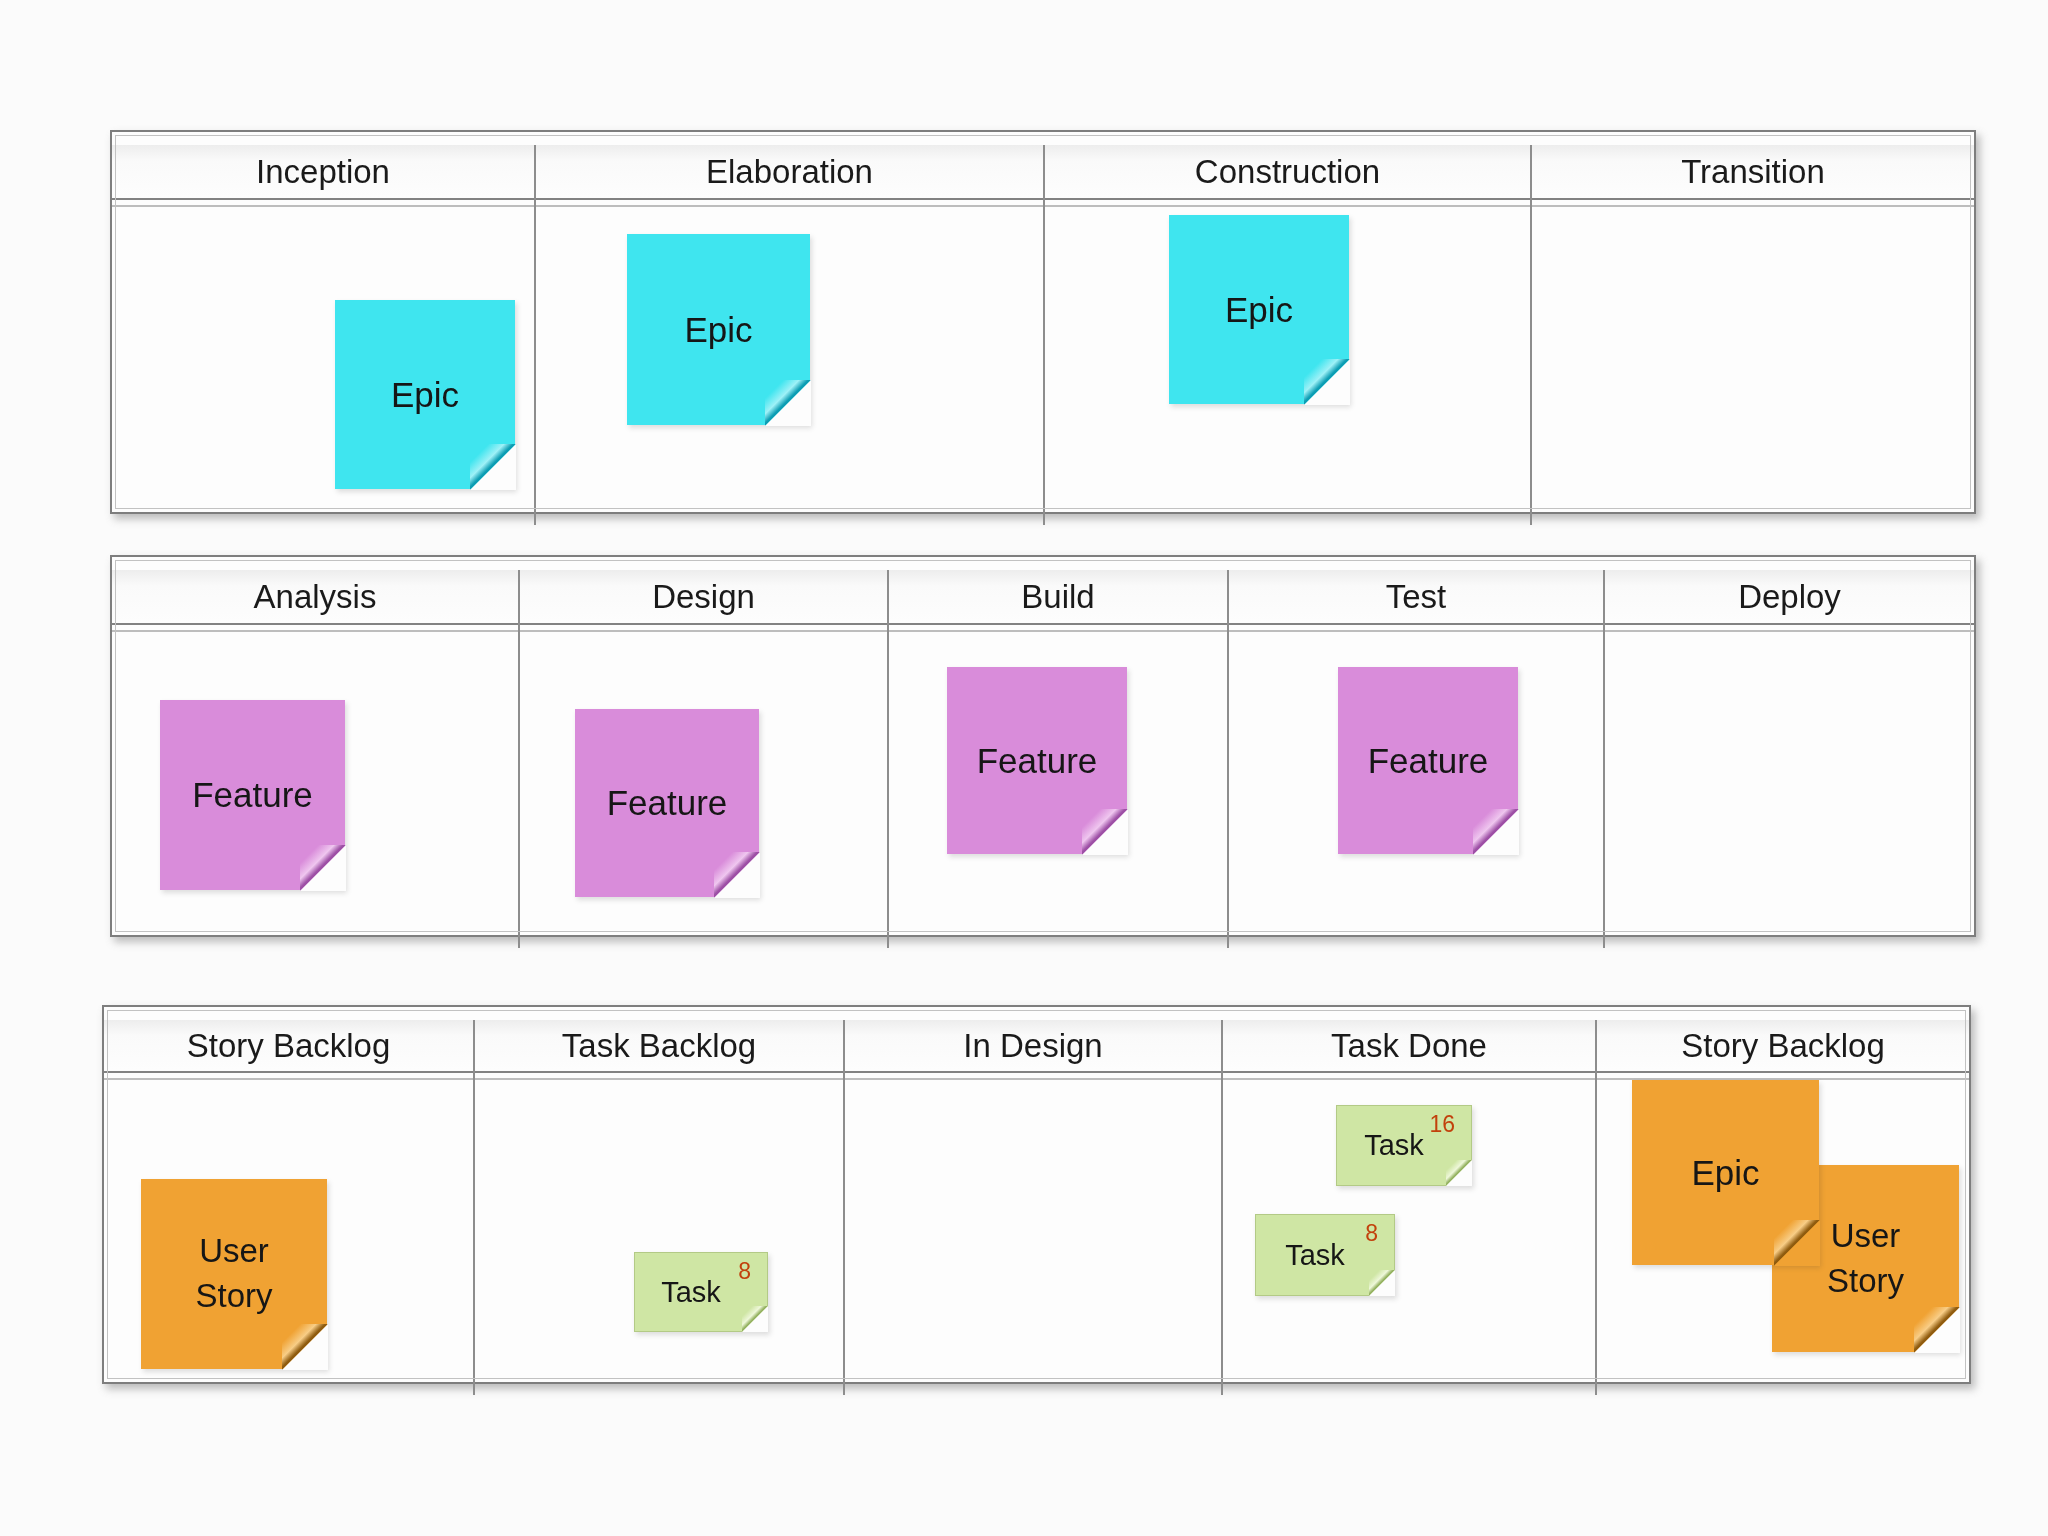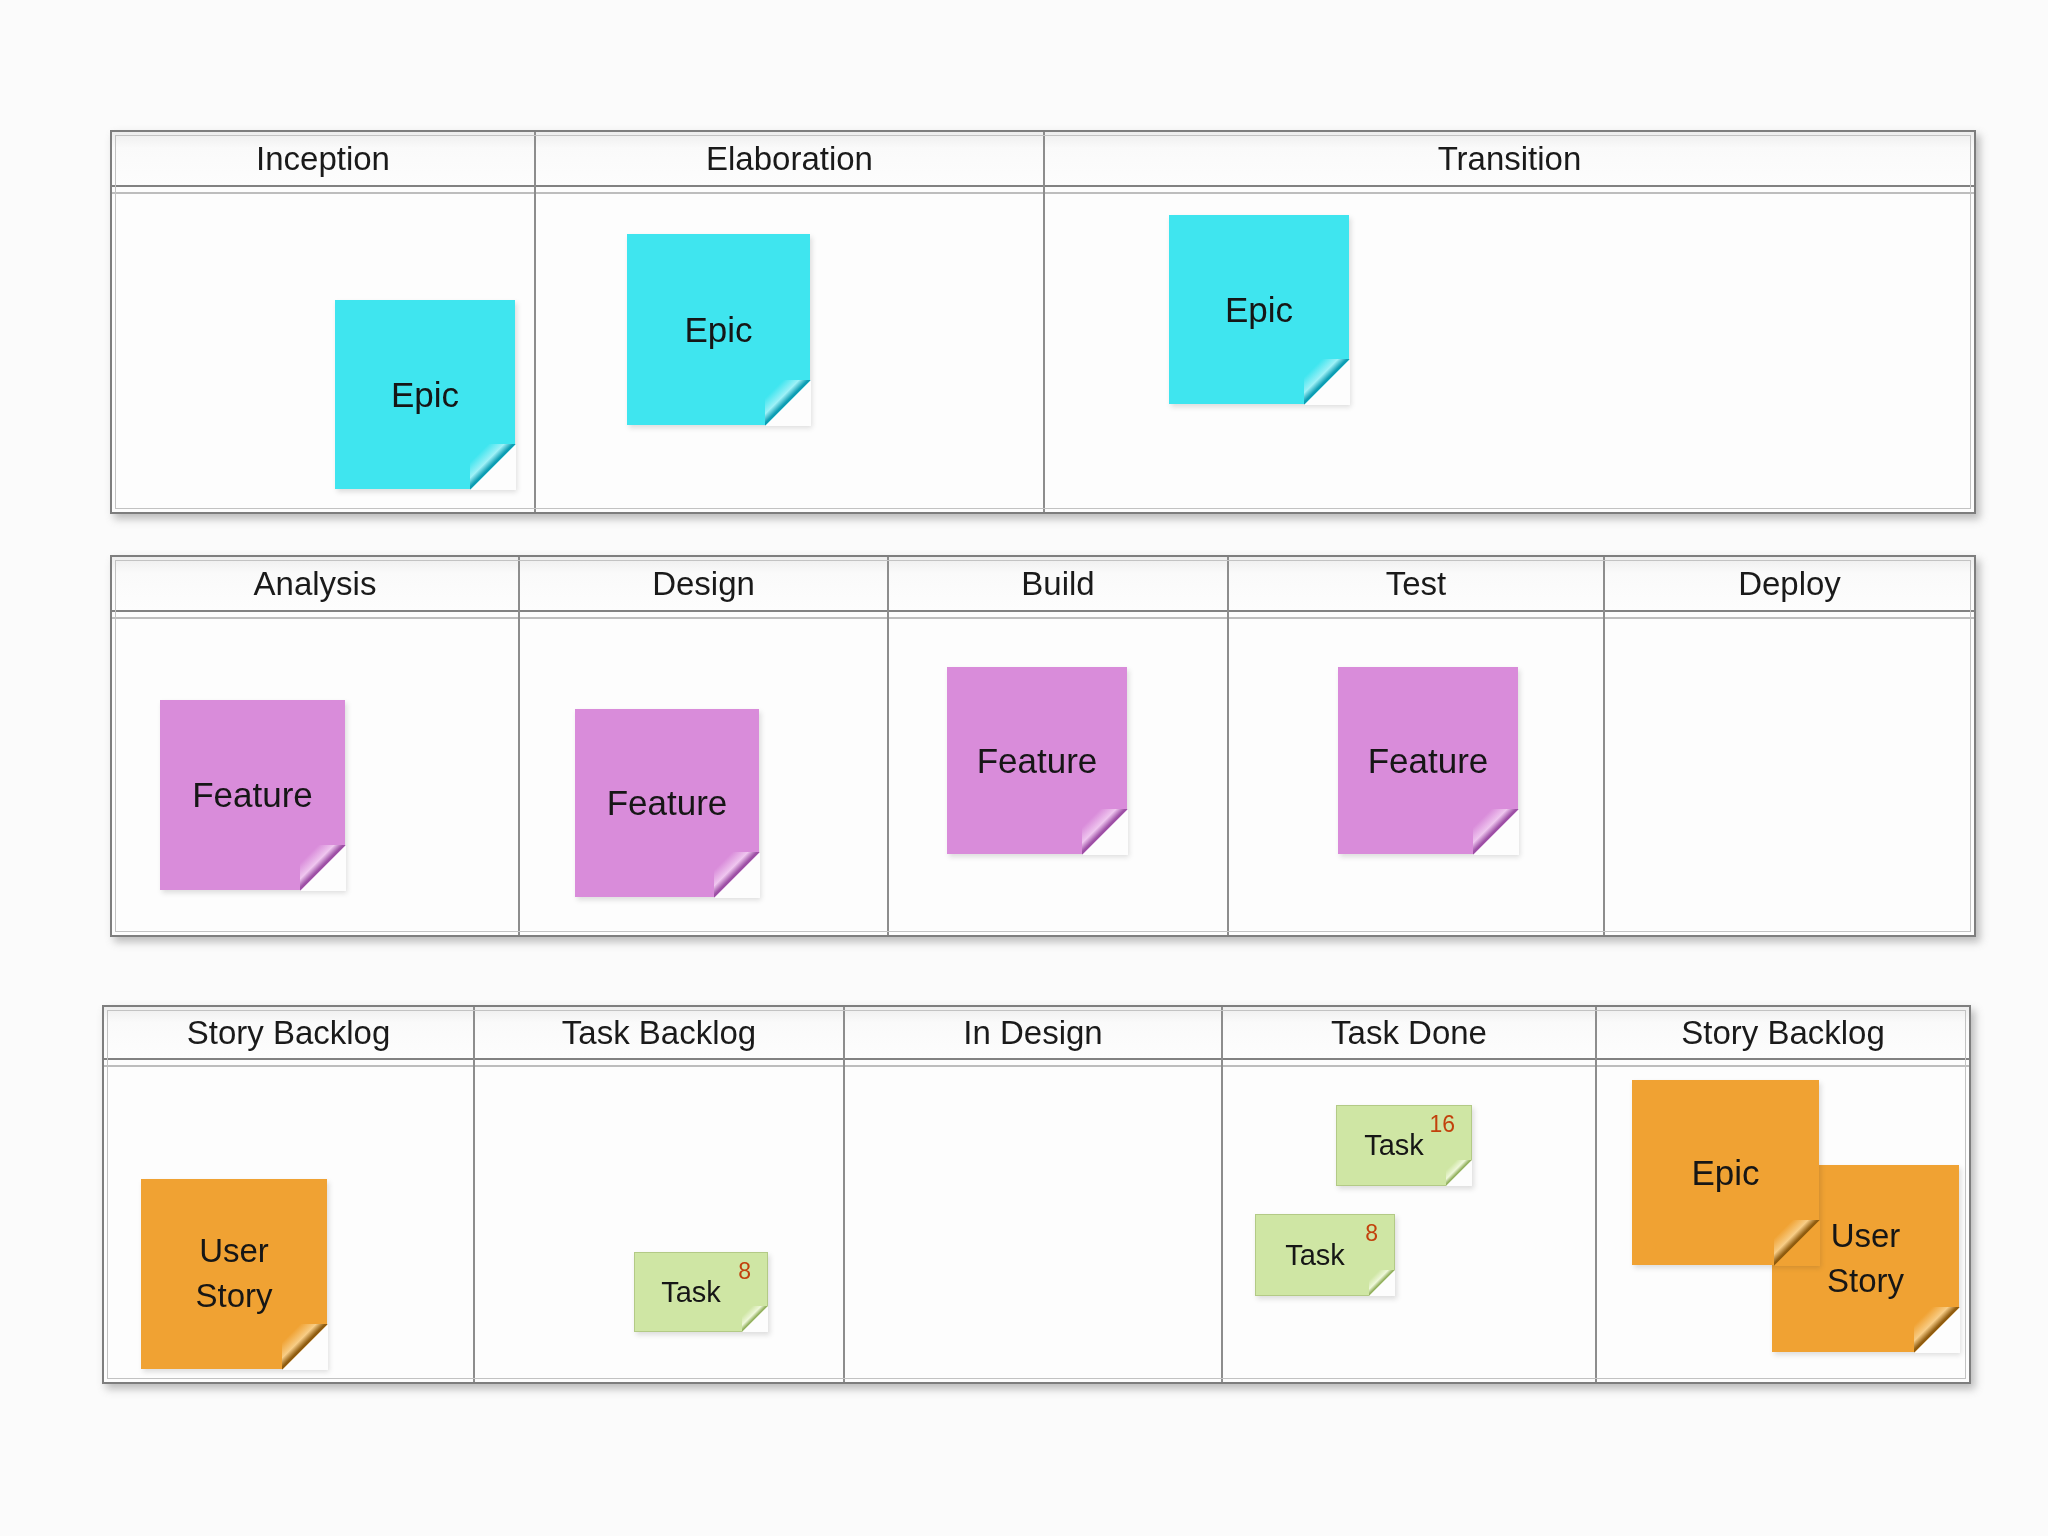--- a/index.html
+++ b/index.html
@@ -7,21 +7,21 @@
   body{width:2048px;height:1536px;position:relative;overflow:hidden;
        font-family:"Liberation Sans", sans-serif;color:#161616;}
   #stage{position:absolute;inset:0;}
 
   
   .board{position:absolute;background:#fdfdfd;border:2px solid #7e7e7e;
          box-shadow:4px 5px 8px rgba(110,110,110,.45);}
   .board::before{content:"";position:absolute;inset:3px;border:1px solid #c2c2c2;
          pointer-events:none;z-index:4;}
   .cols{display:flex;width:100%;height:100%;}
-  .col{height:100%;border-right:2px solid #8d8d8d;box-sizing:border-box;flex:0 0 auto;}
+  .col{height:100%;border-right:2px solid #8d8d8d;box-sizing:border-box;flex:0 0 auto;margin-top:13px;}
   .col:last-child{border-right:none;flex:1 1 auto;}
   .title{height:53px;display:flex;align-items:center;justify-content:center;
          border-bottom:2px solid #828282;position:relative;
          background:linear-gradient(180deg,#ededed 0,#fafafa 30%,#fdfdfd 100%);
          font-size:33px;color:#1a1a1a;}
   .b3 .title{height:51px;}
   .title::after{content:"";position:absolute;left:0;right:0;bottom:-9px;height:2px;
          background:#bdbdbd;}
 
   
@@ -54,20 +54,25 @@
   <section class="board b1" style="left:110px;top:130px;width:1862px;height:380px">
     <div class="cols">
       <div class="col" style="width:424px">
         <div class="title">
           <span>Inception</span>
         </div>
       </div>
       <div class="col" style="width:509px">
         <div class="title">
           <span>Elaboration</span>
+        </div>
+      </div>
+      <div class="col" style="width:487px">
+        <div class="title">
+          <span>Construction</span>
         </div>
       </div>
       <div class="col">
         <div class="title">
           <span>Transition</span>
         </div>
       </div>
     </div>
     <div class="note cyan big" style="left:223px;top:168px;width:180px;height:189px">
       <span class="nlabel">Epic</span>

